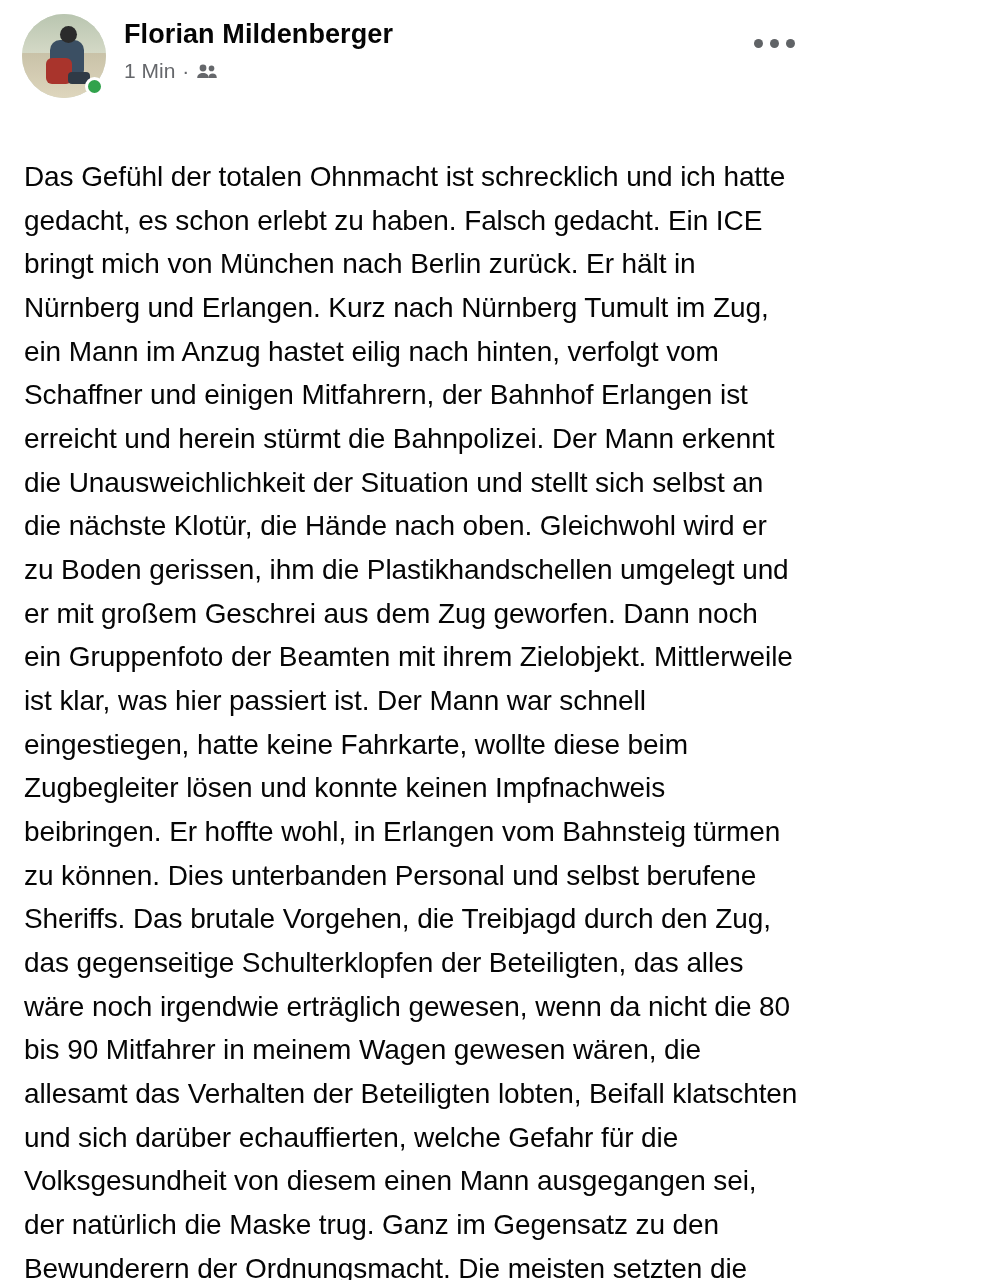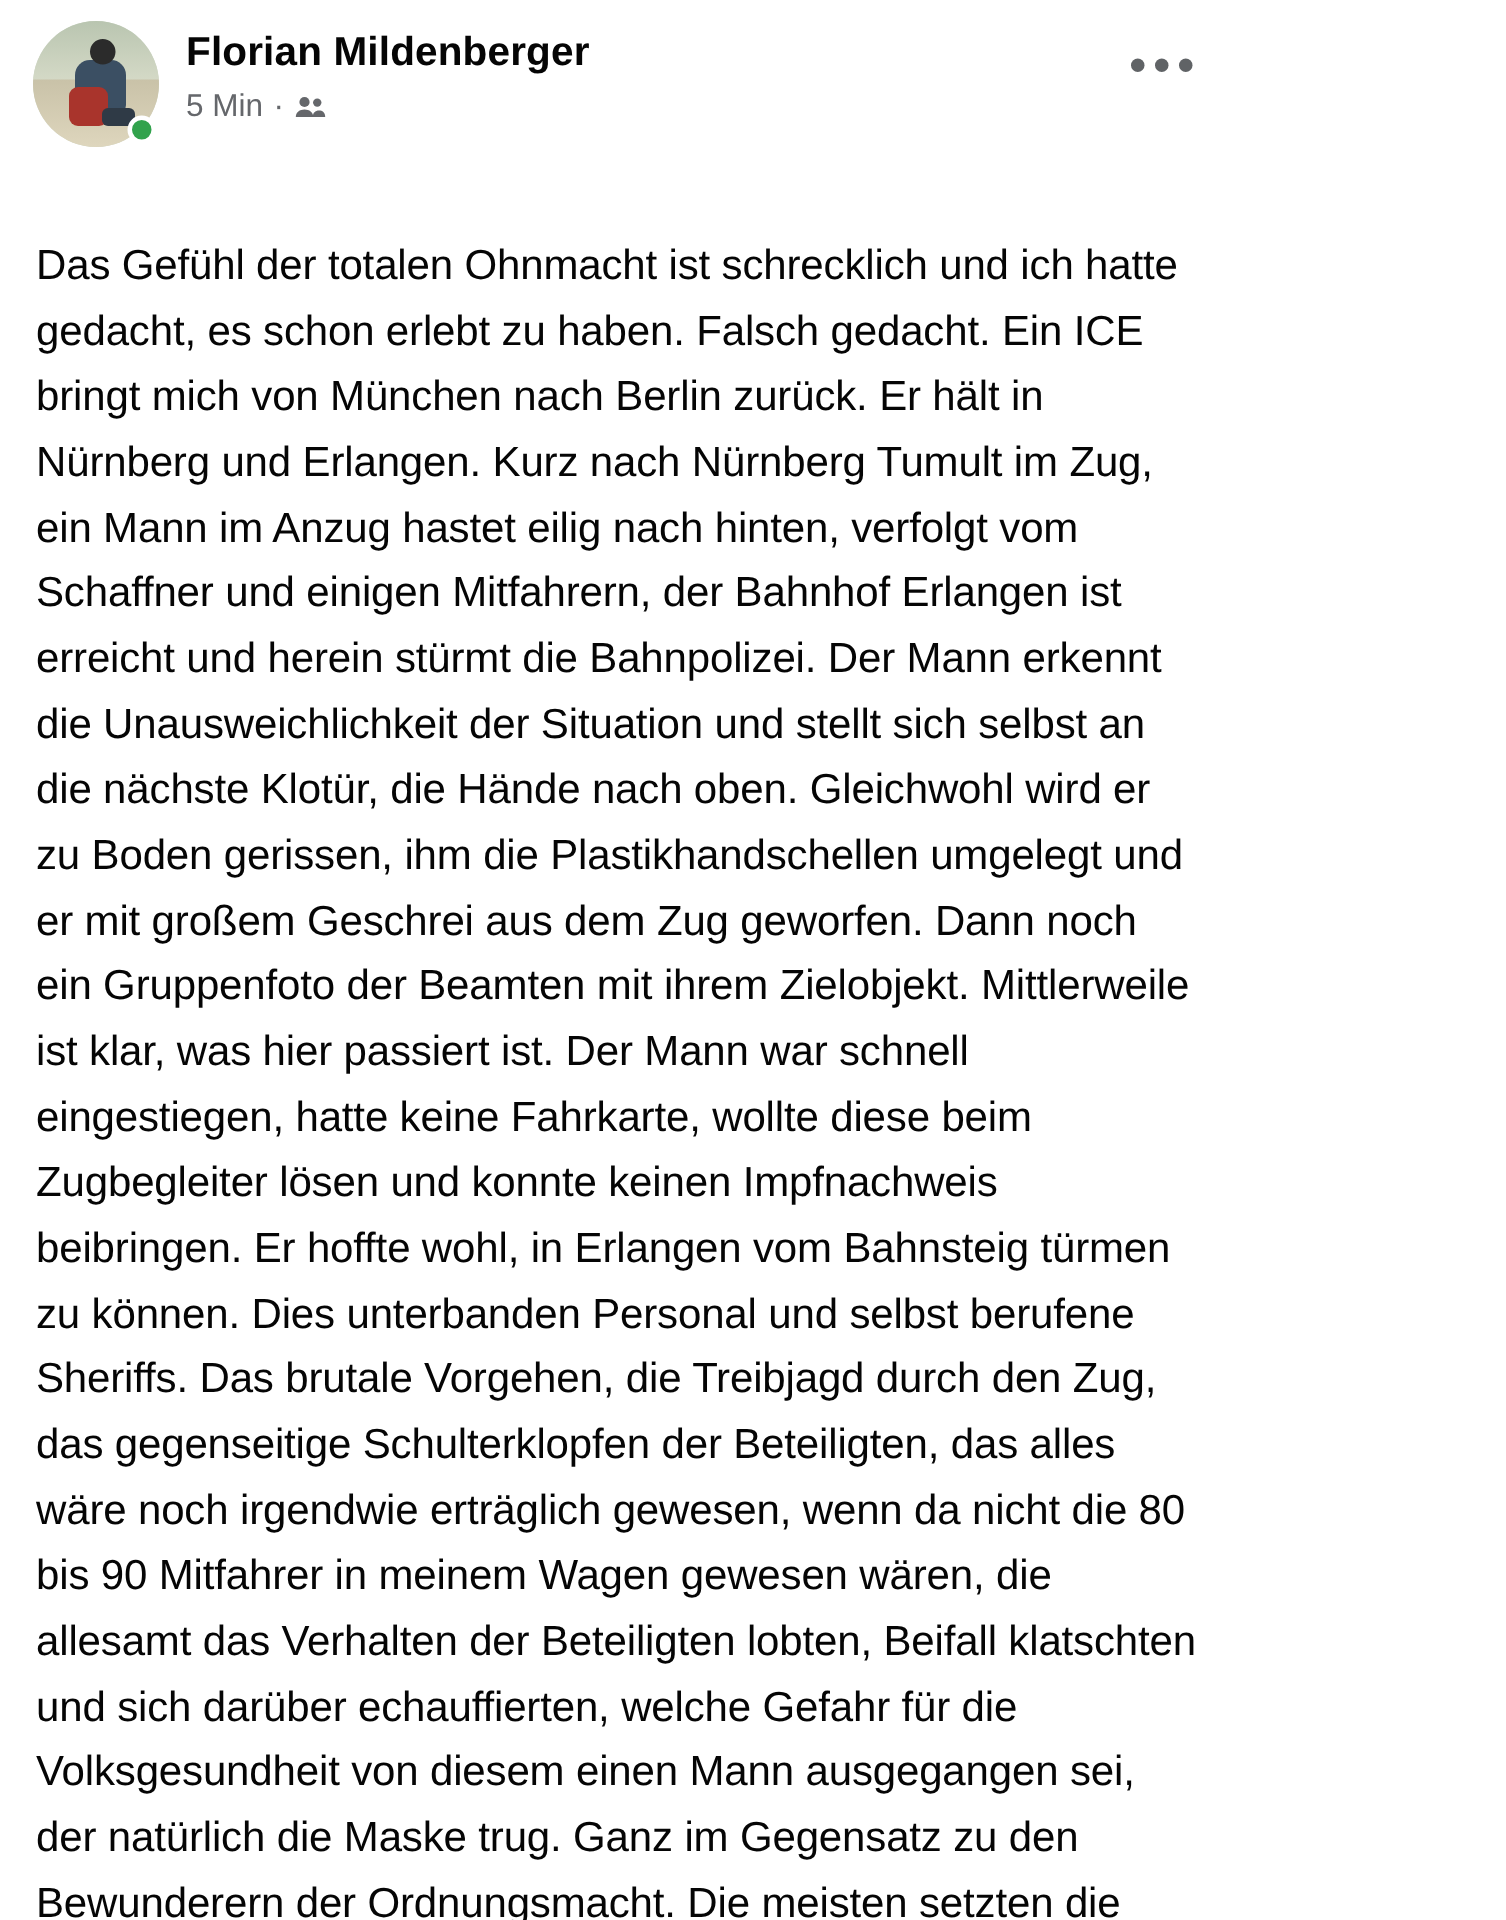--- a/index.html
+++ b/index.html
@@ -169,21 +169,21 @@
         <div class="av-person-head"></div>
         <div class="av-person-bag"></div>
         <div class="av-person-leg"></div>
       </div>
       <span class="online-dot"></span>
     </div>
 
     <div class="header-text">
       <div class="author-name">Florian Mildenberger</div>
       <div class="meta-row">
-        <span class="meta-time">5 Min</span>
+        <span class="meta-time">1 Min</span>
         <span class="meta-sep">·</span>
         <span class="audience-icon">
           <svg width="22" height="16" viewBox="0 0 22 16" xmlns="http://www.w3.org/2000/svg">
             <circle cx="7" cy="5" r="3.4" fill="#65676b"></circle>
             <circle cx="15.5" cy="5.4" r="2.8" fill="#65676b"></circle>
             <path d="M1.2 15c0-3.2 2.6-5 5.8-5s5.8 1.8 5.8 5z" fill="#65676b"></path>
             <path d="M12.5 15c0-2.9 1.6-4.4 4.2-4.4 2.2 0 4.1 1.2 4.1 4.4z" fill="#65676b"></path>
           </svg>
         </span>
       </div>

